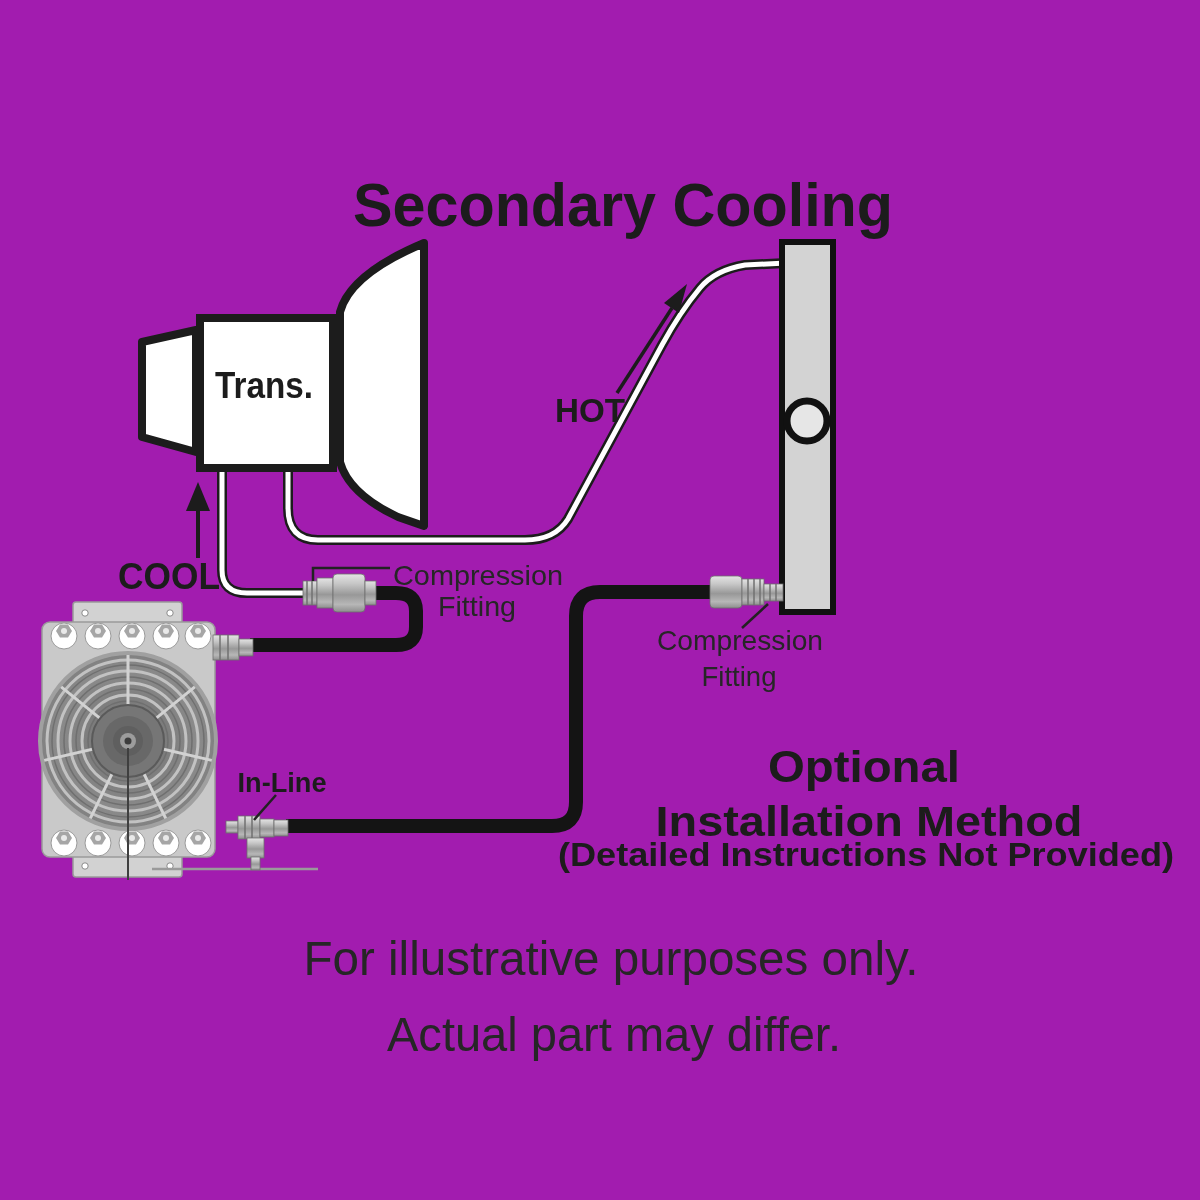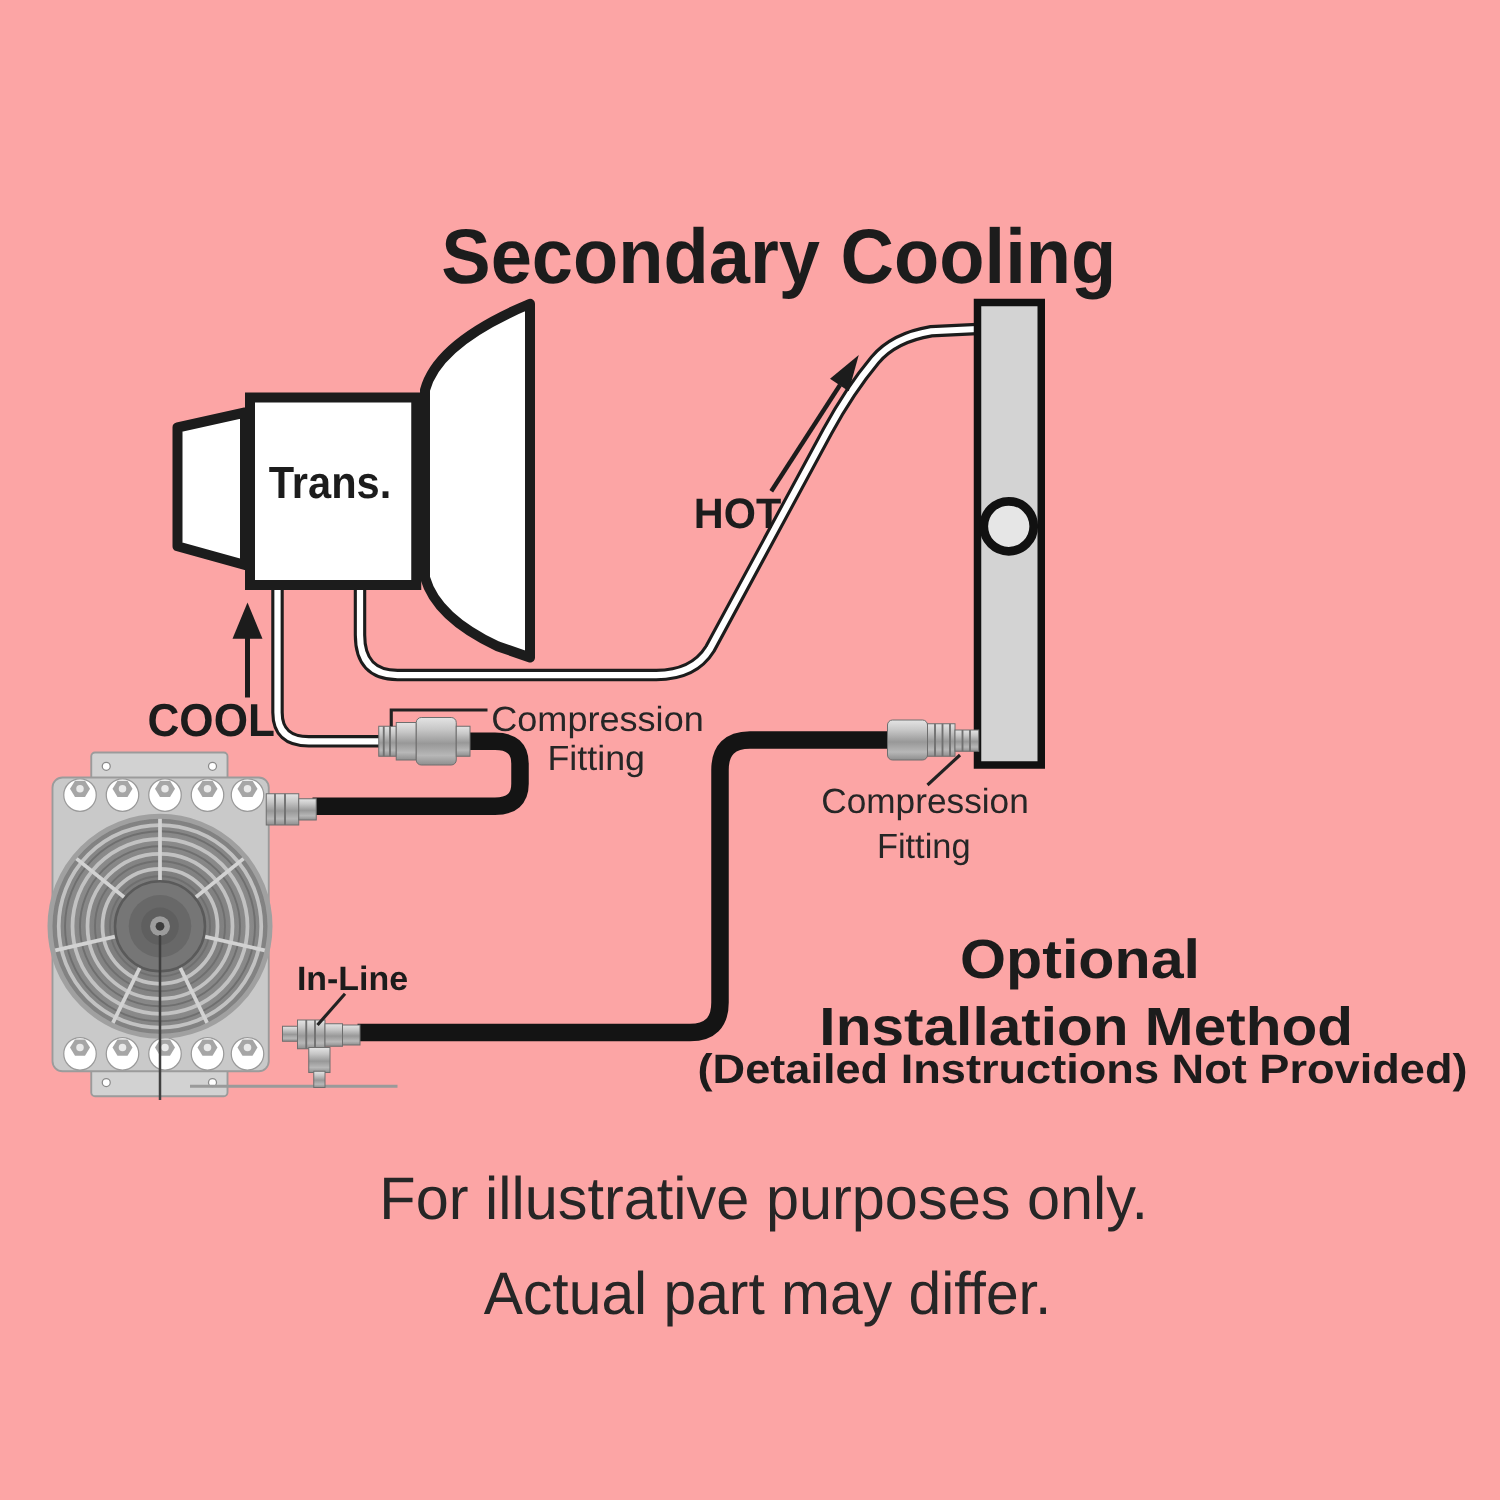--- a/index.html
+++ b/index.html
@@ -1,16 +1,16 @@
 <!DOCTYPE html>
 <html><head>
 <meta charset="utf-8">
 <style>
   html,body{margin:0;padding:0;background:#ffffff;}
-  #canvas{position:relative;width:1200px;height:1200px;background:#fca5a5;overflow:hidden;
+  #canvas{position:relative;width:1200px;height:1200px;background:#a21caf;overflow:hidden;
           font-family:"Liberation Sans",sans-serif;}
   svg{display:block}
   text{font-family:"Liberation Sans",sans-serif;}
   .t-bold{font-weight:bold;fill:#1c1c1c;}
   .t-reg{font-weight:normal;fill:#262626;}
   .mid{text-anchor:middle;}
 </style>
 </head>
 <body>
 

